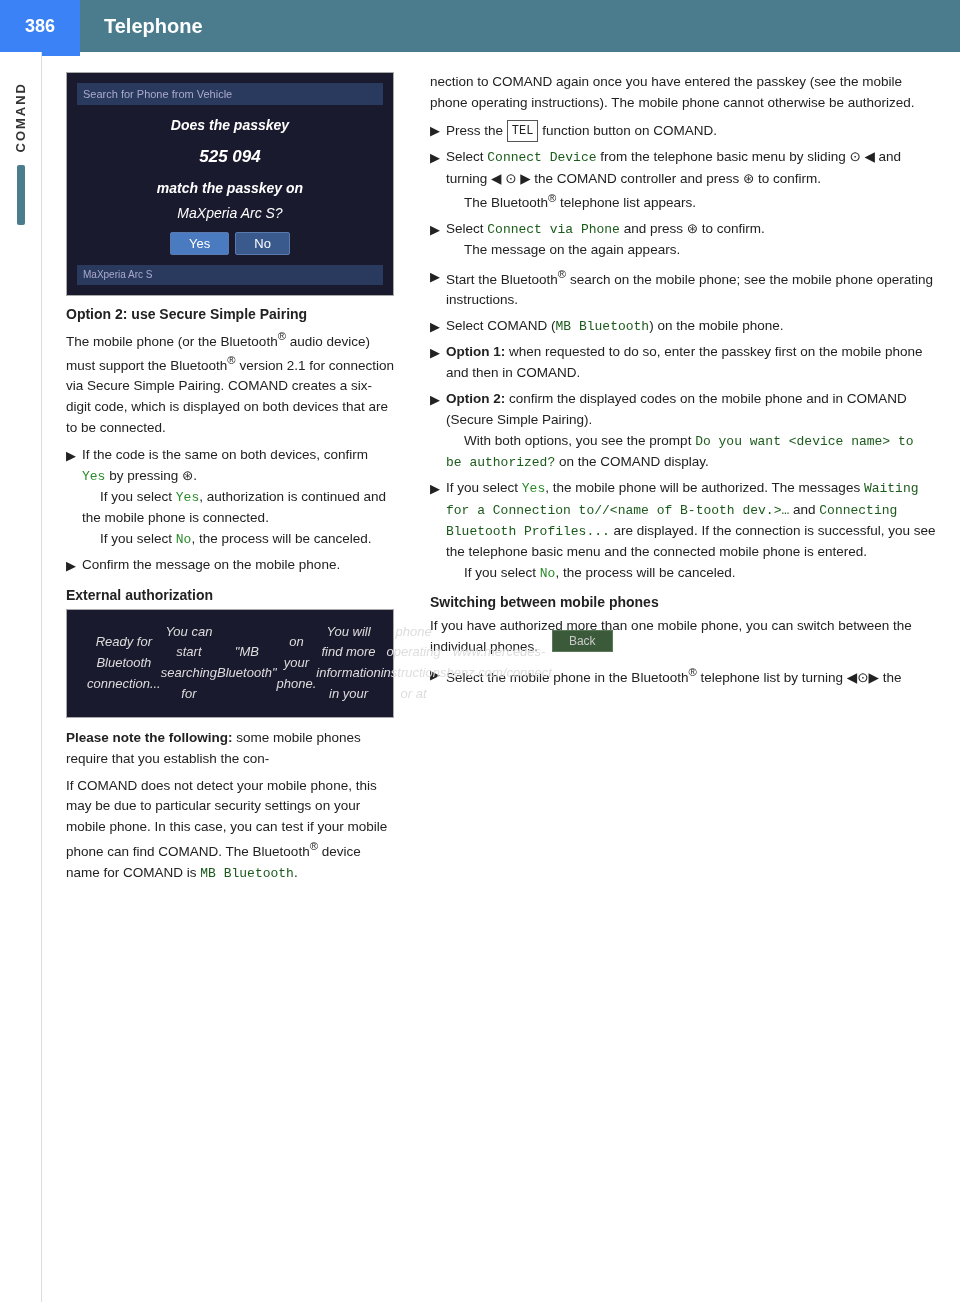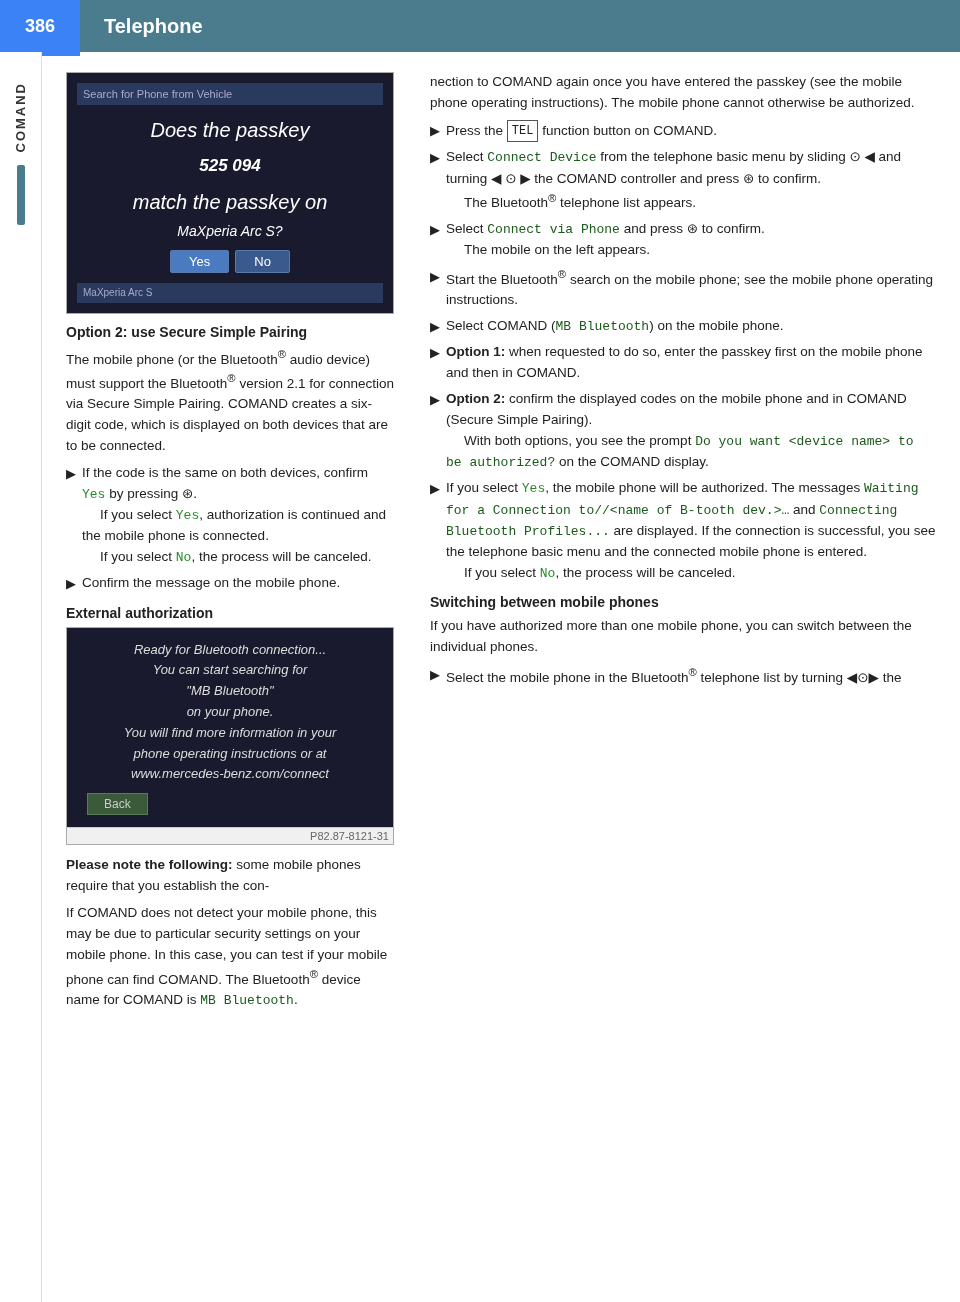--- a/index.html
+++ b/index.html
@@ -114,24 +114,25 @@
       align-items: center;
       padding: 0 6px;
     }
     .ss-top-bar-text {
       color: #aac;
       font-size: 11px;
     }
     .ss-text-white {
       color: #fff;
       font-style: italic;
-      font-size: 20px;
+      font-size: 14px;
       text-align: center;
       line-height: 1.5;
       margin: 4px 0;
+      font-weight: bold;
     }
     .ss-text-italic {
       color: #fff;
       font-style: italic;
       font-size: 14px;
       text-align: center;
       line-height: 1.5;
     }
     .ss-buttons {
       display: flex;
@@ -168,21 +169,21 @@
       padding: 2px 4px;
       background: #f0f0f0;
       border-top: 1px solid #ccc;
     }
 
     
     .ss2-inner {
       background: #1a1a2e;
       padding: 12px 20px;
       display: flex;
-      flex-direction: column;
+      flex-direction: row;
       align-items: center;
     }
     .ss2-text {
       color: #ddd;
       font-style: italic;
       font-size: 13px;
       text-align: center;
       line-height: 1.6;
     }
     .ss2-back-btn {
@@ -312,21 +313,20 @@
         <div class="ss2-inner">
           <div class="ss2-text">Ready for Bluetooth connection...</div>
           <div class="ss2-text">You can start searching for</div>
           <div class="ss2-text">"MB Bluetooth"</div>
           <div class="ss2-text">on your phone.</div>
           <div class="ss2-text">You will find more information in your</div>
           <div class="ss2-text">phone operating instructions or at</div>
           <div class="ss2-text">www.mercedes-benz.com/connect</div>
           <button class="ss2-back-btn">Back</button>
         </div>
-        <div class="screenshot-caption">P82.87-8121-31</div>
       </div>
 
       <div class="body-text">
         <span class="bold-text">Please note the following:</span> some mobile phones require that you establish the con-
       </div>
 
       <div class="body-text">
         If COMAND does not detect your mobile phone, this may be due to particular security settings on your mobile phone. In this case, you can test if your mobile phone can find COMAND. The Bluetooth<sup>®</sup> device name for COMAND is <span class="code-text-inline">MB Bluetooth</span>.
       </div>
 
@@ -348,21 +348,21 @@
         <span class="bullet-text">
           Select <span class="code-text-inline">Connect Device</span> from the telephone basic menu by sliding ⊙ ◀ and turning ◀ ⊙ ▶ the COMAND controller and press ⊛ to confirm.<br>
           <span class="indent-text">The Bluetooth<sup>®</sup> telephone list appears.</span>
         </span>
       </div>
 
       <div class="bullet-item">
         <span class="bullet-arrow">▶</span>
         <span class="bullet-text">
           Select <span class="code-text-inline">Connect via Phone</span> and press ⊛ to confirm.<br>
-          <span class="indent-text">The mobile on the left appears.</span>
+          <span class="indent-text">The message on the again appears.</span>
         </span>
       </div>
 
       <div class="bullet-item">
         <span class="bullet-arrow">▶</span>
         <span class="bullet-text">
           Start the Bluetooth<sup>®</sup> search on the mobile phone; see the mobile phone operating instructions.
         </span>
       </div>
 

